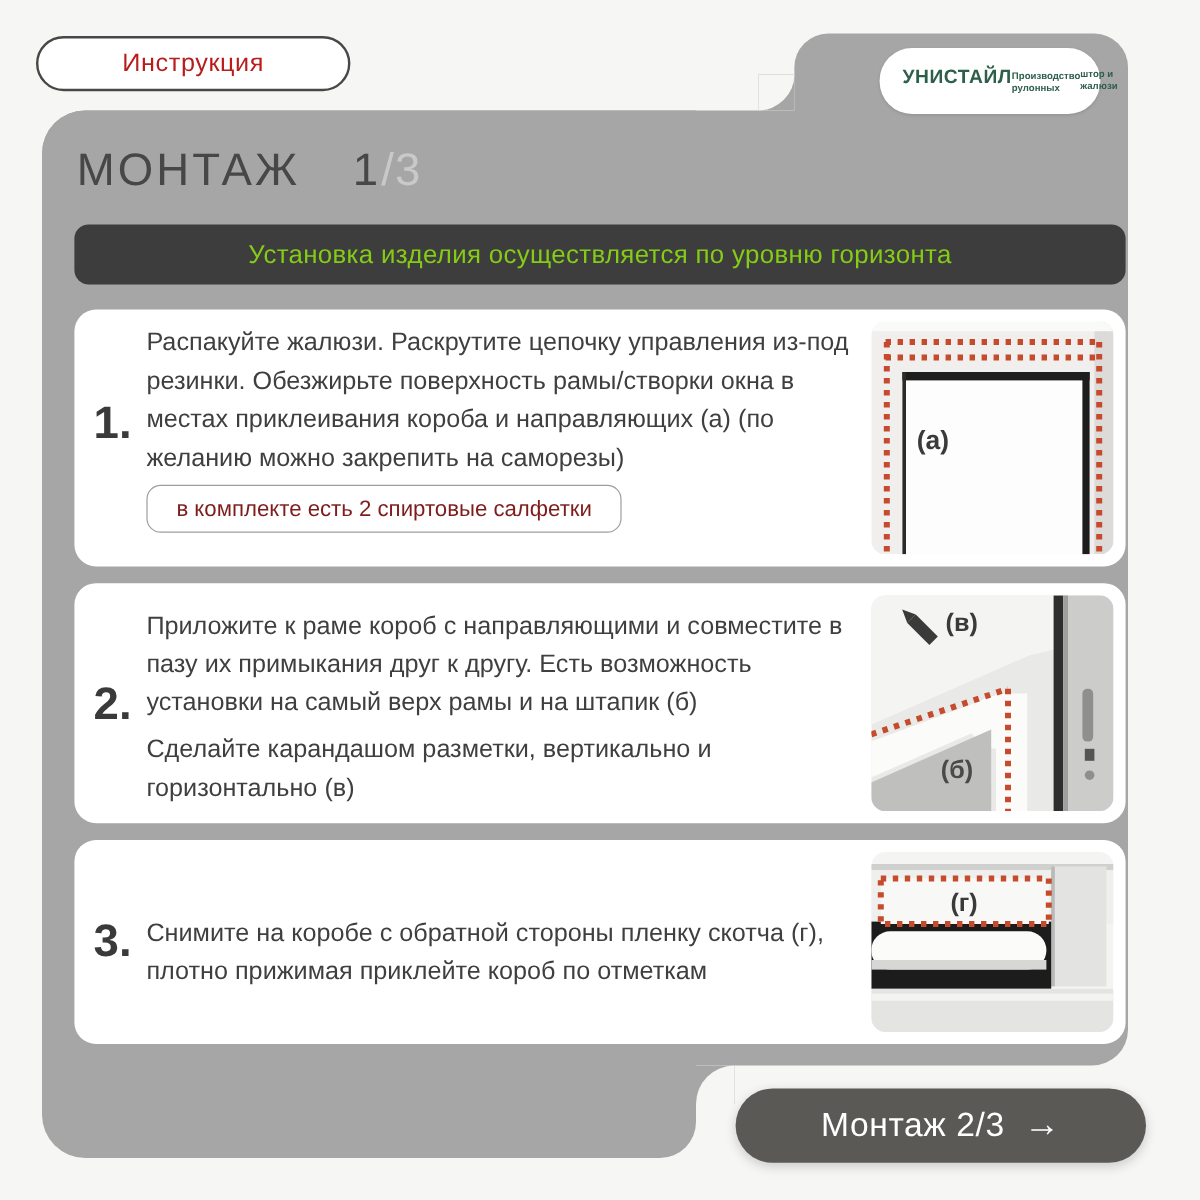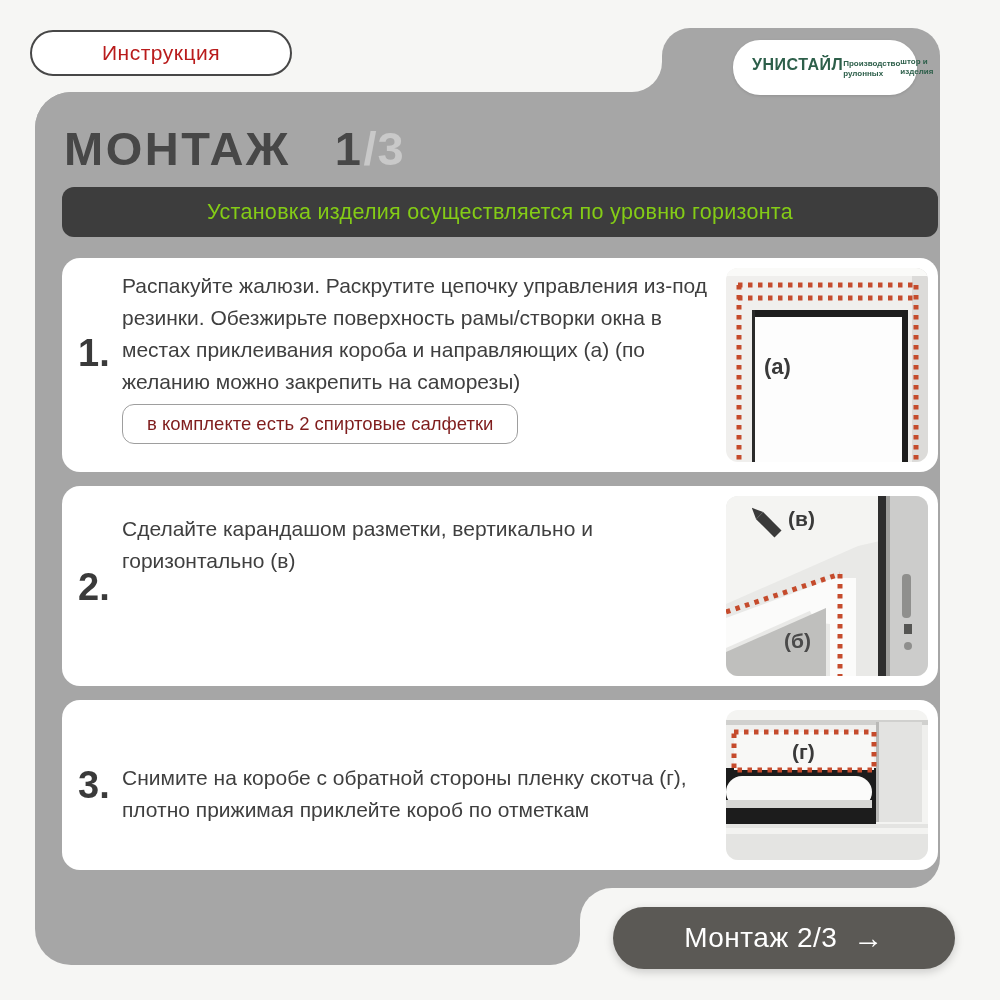--- a/index.html
+++ b/index.html
@@ -26,21 +26,21 @@
   .fillet-notch-white{left:580px;top:888px;width:32px;height:32px;background:#f6f6f4;border-top-left-radius:32px;}
 
   
   .logo{position:absolute;left:733px;top:40px;width:184px;height:55px;background:#ffffff;border-radius:27px;
     display:flex;align-items:center;gap:7px;padding:0 12px;box-sizing:border-box;box-shadow:0 1px 3px rgba(0,0,0,.12);}
   .logo-text{display:flex;flex-direction:row;line-height:1;}
   .logo-name{font-size:16px;font-weight:bold;color:#2d5f4a;letter-spacing:.5px;}
   .logo-tag{font-size:8px;font-weight:bold;color:#2d5f4a;margin-top:2px;line-height:1.25;}
 
   
-  .title{position:absolute;left:64px;top:121px;font-weight:bold;font-size:47px;letter-spacing:2.5px;color:#474747;}
+  .title{position:absolute;left:64px;top:121px;font-weight:normal;font-size:38px;letter-spacing:2.5px;color:#474747;}
   .title .num{margin-left:44px;}
   .title .light{color:#c9c9c9;letter-spacing:1px;}
 
   
   .banner{position:absolute;left:62px;top:187px;width:876px;height:50px;background:#3d3d3d;border-radius:12px;
     display:flex;align-items:center;justify-content:center;}
   .banner span{color:#84cc16;font-size:21.5px;font-weight:500;letter-spacing:.3px;}
 
   
   .card{position:absolute;left:62px;width:876px;background:#ffffff;border-radius:18px;}
@@ -93,21 +93,21 @@
       <line x1="5" y1="13" x2="30" y2="13" stroke="#d4683c" stroke-width="3"></line>
       <line x1="5" y1="18" x2="30" y2="18" stroke="#d4683c" stroke-width="3"></line>
       <line x1="5" y1="23" x2="30" y2="23" stroke="#d4683c" stroke-width="3"></line>
       <line x1="5" y1="28" x2="30" y2="28" stroke="#d4683c" stroke-width="3"></line>
       <line x1="5" y1="33" x2="30" y2="33" stroke="#d4683c" stroke-width="3"></line>
       <line x1="5" y1="38" x2="30" y2="38" stroke="#d4683c" stroke-width="3"></line>
     </svg>
     <div class="logo-text">
       <span class="logo-name">УНИСТАЙЛ</span>
       <span class="logo-tag">Производство рулонных</span>
-      <span class="logo-tag" style="margin-top:0;">штор и изделия</span>
+      <span class="logo-tag" style="margin-top:0;">штор и жалюзи</span>
     </div>
   </div>
 
   <div class="title">
     <span>МОНТАЖ</span><span class="num">1</span><span class="light">/3</span>
   </div>
 
   <div class="banner">
     <span>Установка изделия осуществляется по уровню горизонта</span>
   </div>
@@ -132,20 +132,21 @@
         <line x1="13" y1="17" x2="13" y2="194" stroke="#c54b2c" stroke-width="5" stroke-dasharray="4.5 5.5"></line>
         <line x1="190" y1="17" x2="190" y2="194" stroke="#c54b2c" stroke-width="5" stroke-dasharray="4.5 5.5"></line>
         <text x="38" y="106" font-family="Liberation Sans, sans-serif" font-size="22" font-weight="bold" fill="#3a3a3a">(а)</text>
       </svg>
     </div>
   </div>
 
   <div class="card card2">
     <div class="step-num">2.</div>
     <div class="step-text">
+      <div>Приложите к раме короб с направляющими и совместите в пазу их примыкания друг к другу. Есть возможность установки на самый верх рамы и на штапик (б)</div>
       <div class="para2">Сделайте карандашом разметки, вертикально и горизонтально (в)</div>
     </div>
     <div class="photo">
       <svg viewBox="0 0 202 180" preserveAspectRatio="none">
         <rect x="0" y="0" width="202" height="180" fill="#e9e9e7"></rect>
         <polygon points="0,0 202,0 202,34 132,50 0,108" fill="#f4f4f2"></polygon>
 
         <polygon points="0,122 108,82 130,82 130,180 104,180 104,106 0,152" fill="#fbfbfa"></polygon>
         <circle cx="104" cy="106" r="22" fill="#fbfbfa"></circle>
 

